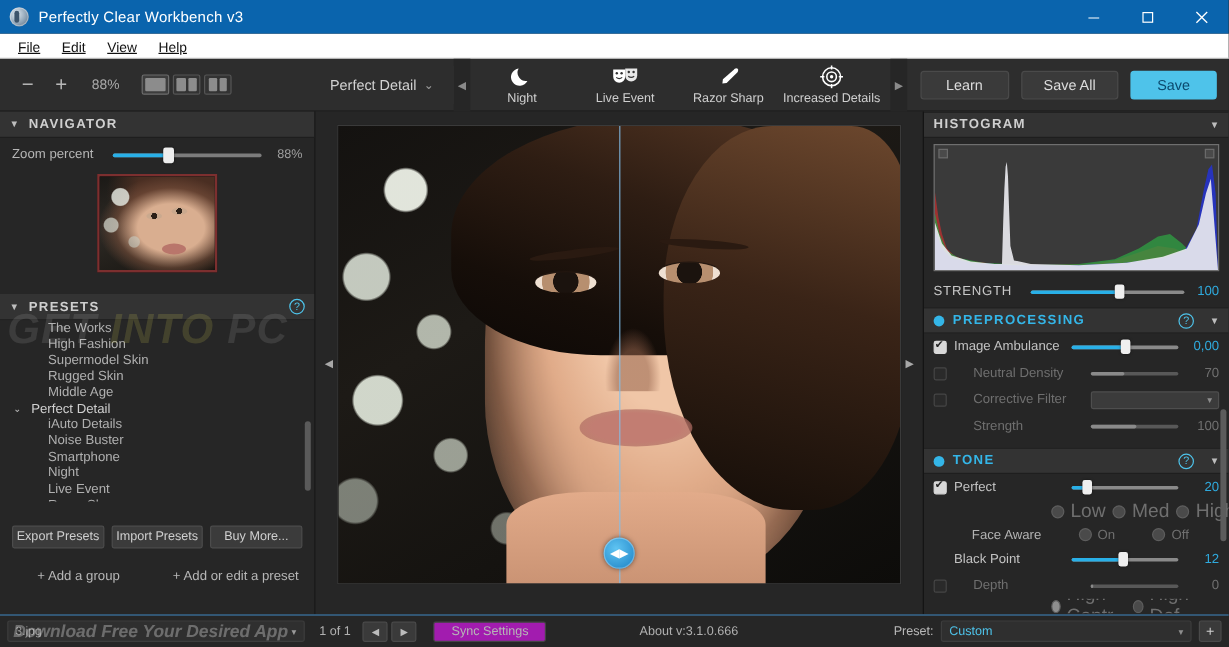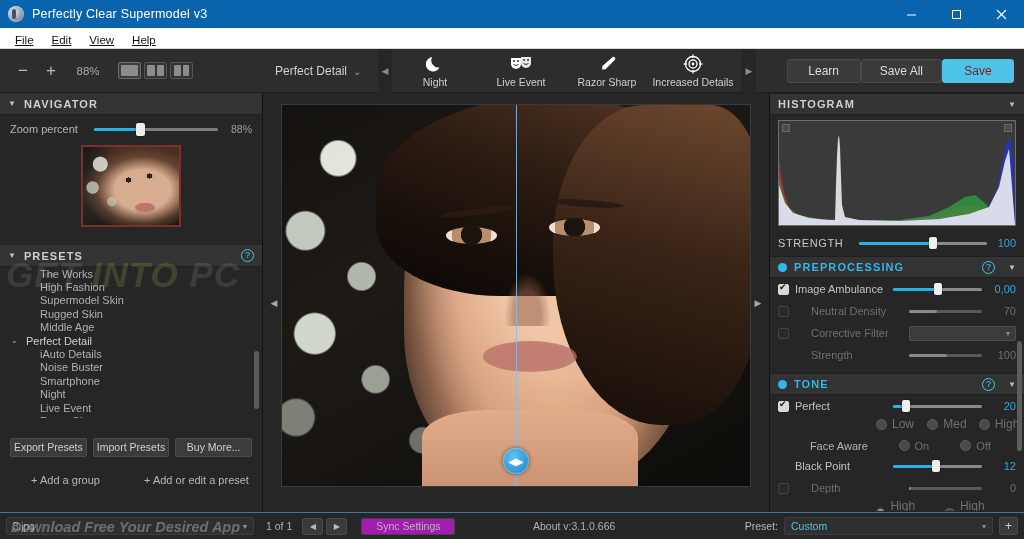--- a/index.html
+++ b/index.html
@@ -85,30 +85,30 @@
   .tool .tlabel { font-size: 10.5px; color: #cfcfcf; white-space: nowrap; }
   .tools-arrow {
     position: absolute; top: 0; height: 44px; width: 14px; display: flex;
     align-items: center; justify-content: center; color: #8a8a8a; font-size: 9px;
     background: #262626;
   }
   .tools-arrow.left { left: 378px; }
   .tools-arrow.right { left: 742px; }
 
   .tb-right {
-    position: absolute; right: 10px; top: 0; height: 44px; display: flex; align-items: center; 
+    position: absolute; right: 10px; top: 0; height: 44px; display: flex; align-items: center; gap: 10px;
   }
   .btn {
     height: 24px; padding: 0 18px; border-radius: 3px; font-size: 12px;
     display: flex; align-items: center; justify-content: center;
     background: #3a3a3a; color: #dcdcdc; border: 1px solid #4a4a4a;
   }
   .btn.learn { min-width: 74px; }
   .btn.saveall { min-width: 64px; }
-  .btn.primary { background: #4ec3ea; color: #7f1d1d; border-color: #4ec3ea; min-width: 72px; }
+  .btn.primary { background: #4ec3ea; color: #0c4a6e; border-color: #4ec3ea; min-width: 72px; }
 
   
   .body { position: absolute; left: 0; top: 93px; right: 0; bottom: 27px; }
 
   
   .leftpanel {
     position: absolute; left: 0; top: 0; width: 263px; bottom: 0;
     background: #262626; border-right: 1px solid #141414; overflow: hidden;
   }
   .panel-head {
@@ -308,21 +308,21 @@
   .strength-row { height: 26px; }
   .strength-row .cname { width: 84px; font-size: 11px; letter-spacing: .6px; color: #c8c8c8; }
   .strength-row .s { max-width: 128px; flex: 0 0 128px; margin-left: 6px; }
 
   .dd {
     flex: 1; height: 15px; background: #3b3b3b; border: 1px solid #4e4e4e; border-radius: 2px;
     display: flex; align-items: center; padding: 0 5px; font-size: 10px; color: #8d8d8d;
   }
   .dd .ar { margin-left: auto; font-size: 8px; }
 
-  .radio-row { display: flex; align-items: flex-start; height: 19px; padding-left: 106px; gap: 6px; font-size: 12px; }
+  .radio-row { display: flex; align-items: center; height: 19px; padding-left: 106px; gap: 6px; font-size: 16px; }
   .radio-row .rg { display: flex; align-items: center; gap: 5px; width: 62px; color: #6f6f6f; }
   .radio-row .rb { width: 11px; height: 11px; border-radius: 50%; background: #4a4a4a; border: 1px solid #5d5d5d; }
   .radio-row .rb.sel { background: #8f8f8f; }
 
   .r-scrollbar { position: absolute; right: 2px; top: 248px; width: 5px; height: 110px; background: #5c5c5c; border-radius: 3px; }
 
   
   .statusbar {
     position: absolute; left: 0; right: 0; bottom: 0; height: 27px; background: #262626;
     border-top: 1px solid #3c78a8; display: flex; align-items: center;
@@ -360,21 +360,21 @@
     display: flex; align-items: center; justify-content: center; color: #cfcfcf; font-size: 12px;
   }
 </style>
 </head>
 <body>
 
 <div class="app">
 
   <div class="titlebar">
     <div class="app-icon"></div>
-    <div class="title">Perfectly Clear Supermodel v3</div>
+    <div class="title">Perfectly Clear Workbench v3</div>
     <div class="winbtns">
       <div class="winbtn">
         <svg width="11" height="11" viewBox="0 0 11 11">
             <line x1="1" y1="6" x2="10" y2="6" stroke="#fff" stroke-width="1"></line>
           </svg>
       </div>
       <div class="winbtn">
         <svg width="11" height="11" viewBox="0 0 11 11">
             <rect x="1.5" y="1.5" width="8" height="8" fill="none" stroke="#fff" stroke-width="1"></rect>
           </svg>

